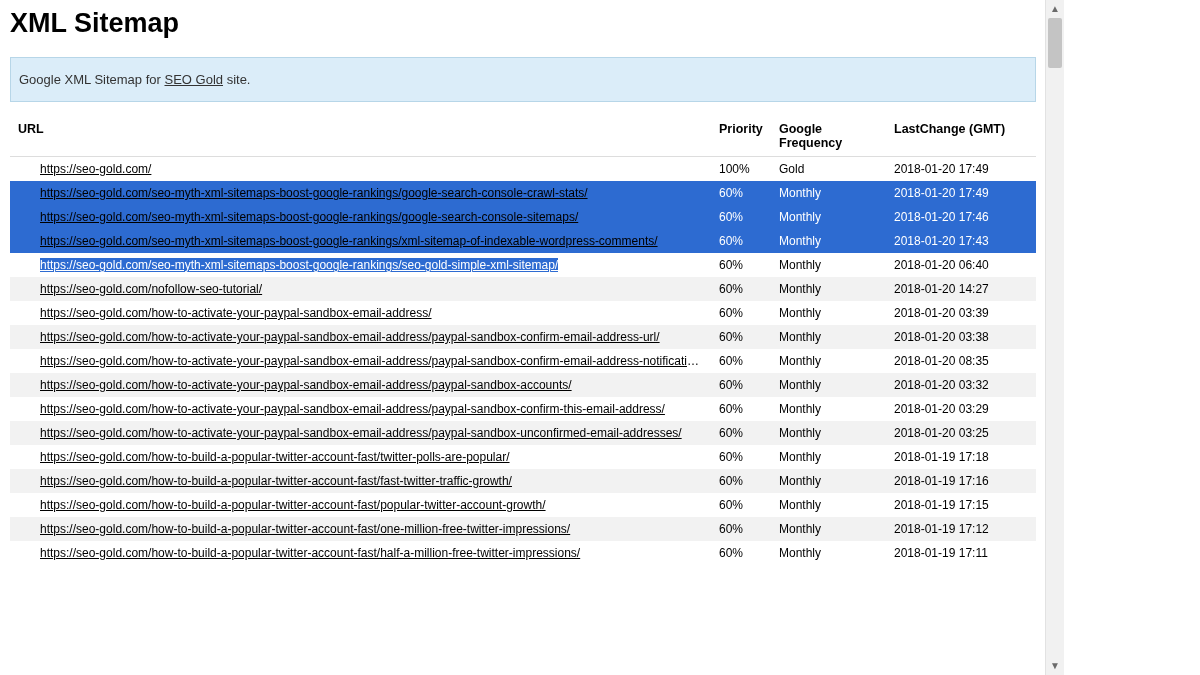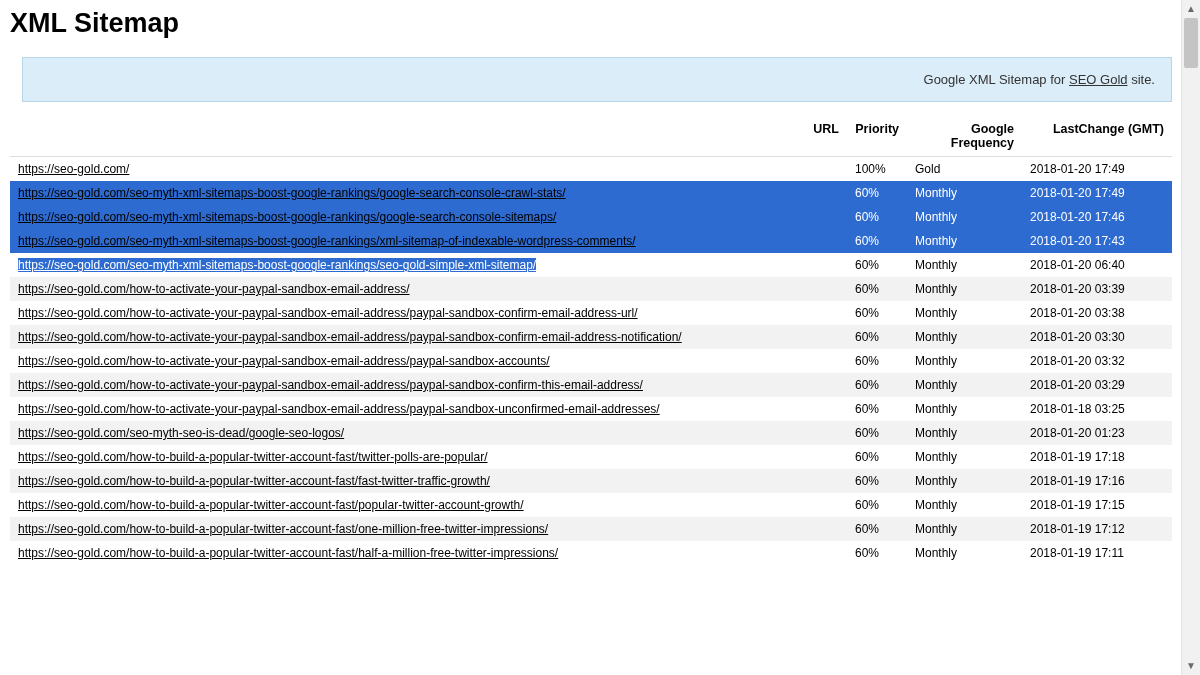--- a/index.html
+++ b/index.html
@@ -5,58 +5,57 @@
   html, body {
     margin: 0;
     padding: 0;
     font-family: -apple-system, "Segoe UI", "Lucida Grande", Verdana, Arial, sans-serif;
     font-size: 13px;
     color: #000;
     background: #fff;
   }
   .viewport {
     position: relative;
-    width: 1200px;
+    width: 1064px;
     height: 675px;
     overflow: hidden;
     box-sizing: border-box;
   }
   .scroll-area {
     position: absolute;
     inset: 0 18px 0 0;  
     overflow: hidden;
     padding: 0 10px;
     box-sizing: border-box;
   }
   h1.page-title {
     font-size: 27px;
     font-weight: 700;
     margin: 8px 0 18px 0;
   }
   .info-box {
     background: #dbedf9;
     border: 1px solid #b7d6e8;
-    padding: 14px 16px;
-    margin: 0 0 14px 12px;
+    padding: 14px 8px;
+    margin: 0 0 14px 0;
     font-size: 13px;
     color: #333;
-    text-align: right;
   }
   .info-box a {
     color: #333;
     text-decoration: underline;
   }
   table.sitemap {
     width: 100%;
     border-collapse: collapse;
     table-layout: fixed;
     font-size: 12px;
   }
   table.sitemap th {
-    text-align: right;
+    text-align: left;
     font-weight: 700;
     padding: 6px 8px;
     vertical-align: top;
     border-bottom: 1px solid #ddd;
     font-size: 12.5px;
   }
   table.sitemap col.c-url      { width: auto; }
   table.sitemap col.c-priority { width: 60px; }
   table.sitemap col.c-freq     { width: 115px; }
   table.sitemap col.c-last     { width: 150px; }
@@ -66,20 +65,21 @@
     vertical-align: middle;
     white-space: nowrap;
     overflow: hidden;
     text-overflow: ellipsis;
   }
   tbody tr:nth-child(even) td { background: #f2f2f2; }
   tbody tr:nth-child(odd)  td { background: #ffffff; }
   td.url a {
     color: #000;
     text-decoration: underline;
+    margin-left: 22px;
   }
   
   .hl {
     background: #2d6bd1 !important;
     color: #fff;
   }
   .hl a { color: #fff; }
   
   .hl-url td.url a {
     background: #2d6bd1;
@@ -180,60 +180,60 @@
             <td class="hl">Monthly</td>
             <td class="hl">2018-01-20 17:43</td>
           </tr>
           <tr class="hl-url">
             <td class="url"><a href="#">https://seo-gold.com/seo-myth-xml-sitemaps-boost-google-rankings/seo-gold-simple-xml-sitemap/</a></td>
             <td>60%</td>
             <td>Monthly</td>
             <td>2018-01-20 06:40</td>
           </tr>
           <tr>
+            <td class="url"><a href="#">https://seo-gold.com/nofollow-seo-tutorial/</a></td>
+            <td>60%</td>
+            <td>Monthly</td>
+            <td>2018-01-20 14:27</td>
+          </tr>
+          <tr>
             <td class="url"><a href="#">https://seo-gold.com/how-to-activate-your-paypal-sandbox-email-address/</a></td>
             <td>60%</td>
             <td>Monthly</td>
             <td>2018-01-20 03:39</td>
           </tr>
           <tr>
             <td class="url"><a href="#">https://seo-gold.com/how-to-activate-your-paypal-sandbox-email-address/paypal-sandbox-confirm-email-address-url/</a></td>
             <td>60%</td>
             <td>Monthly</td>
             <td>2018-01-20 03:38</td>
           </tr>
           <tr>
             <td class="url"><a href="#">https://seo-gold.com/how-to-activate-your-paypal-sandbox-email-address/paypal-sandbox-confirm-email-address-notification/</a></td>
             <td>60%</td>
             <td>Monthly</td>
-            <td>2018-01-20 03:30</td>
+            <td>2018-01-20 08:35</td>
           </tr>
           <tr>
             <td class="url"><a href="#">https://seo-gold.com/how-to-activate-your-paypal-sandbox-email-address/paypal-sandbox-accounts/</a></td>
             <td>60%</td>
             <td>Monthly</td>
             <td>2018-01-20 03:32</td>
           </tr>
           <tr>
             <td class="url"><a href="#">https://seo-gold.com/how-to-activate-your-paypal-sandbox-email-address/paypal-sandbox-confirm-this-email-address/</a></td>
             <td>60%</td>
             <td>Monthly</td>
             <td>2018-01-20 03:29</td>
           </tr>
           <tr>
             <td class="url"><a href="#">https://seo-gold.com/how-to-activate-your-paypal-sandbox-email-address/paypal-sandbox-unconfirmed-email-addresses/</a></td>
             <td>60%</td>
             <td>Monthly</td>
-            <td>2018-01-18 03:25</td>
-          </tr>
-          <tr>
-            <td class="url"><a href="#">https://seo-gold.com/seo-myth-seo-is-dead/google-seo-logos/</a></td>
-            <td>60%</td>
-            <td>Monthly</td>
-            <td>2018-01-20 01:23</td>
+            <td>2018-01-20 03:25</td>
           </tr>
           <tr>
             <td class="url"><a href="#">https://seo-gold.com/how-to-build-a-popular-twitter-account-fast/twitter-polls-are-popular/</a></td>
             <td>60%</td>
             <td>Monthly</td>
             <td>2018-01-19 17:18</td>
           </tr>
           <tr>
             <td class="url"><a href="#">https://seo-gold.com/how-to-build-a-popular-twitter-account-fast/fast-twitter-traffic-growth/</a></td>
             <td>60%</td>

